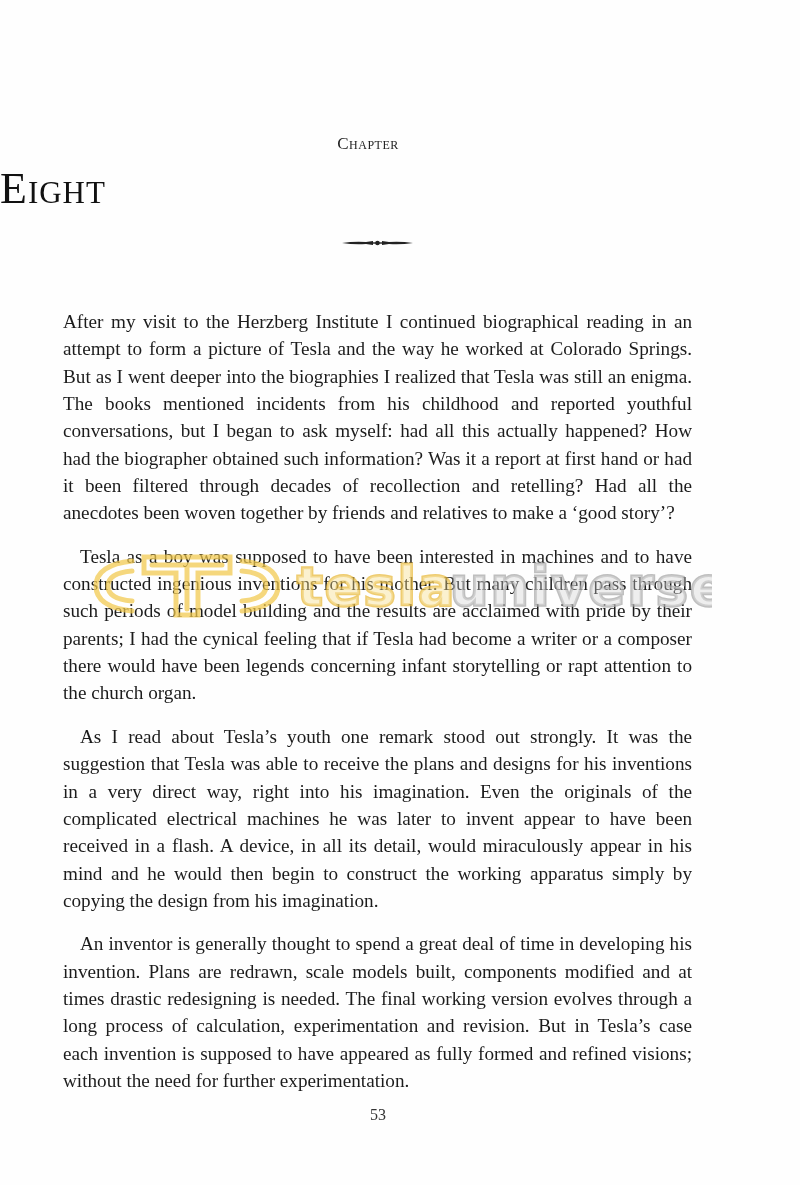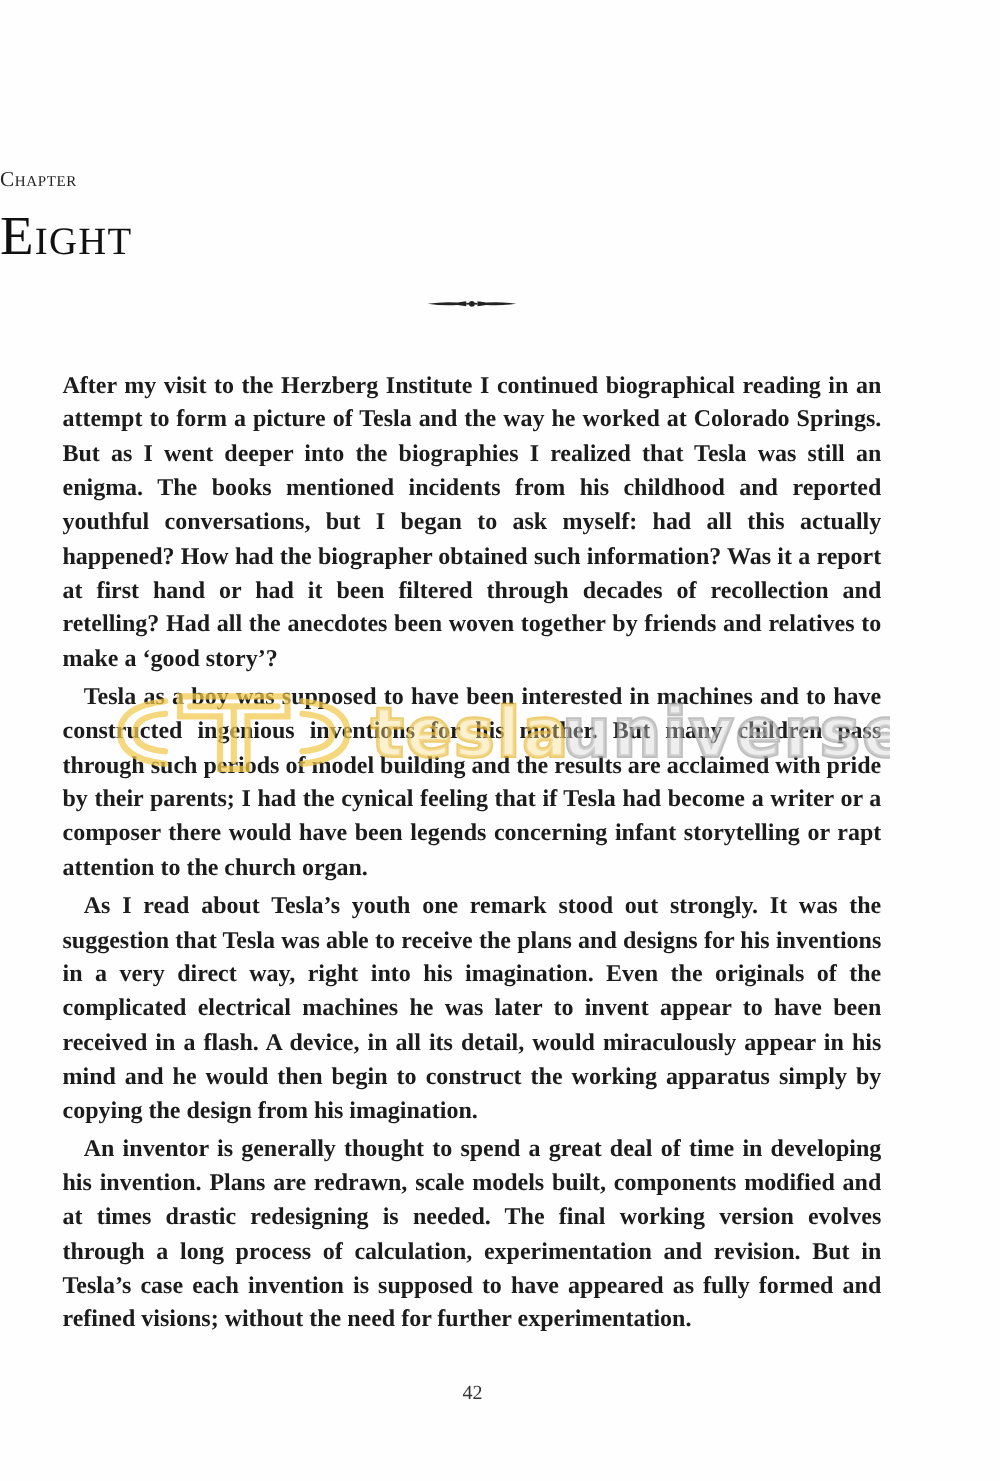--- a/index.html
+++ b/index.html
@@ -18,20 +18,21 @@
     .page {
       position: absolute;
       left: 0; top: 0;
       width: 800px; height: 1185px;
       background: #fefefe;
     }
     .chapter-label {
       position: absolute;
       top: 134px;
       left: 0; width: 736px;
+      text-align: center;
       font-size: 17px;
       letter-spacing: 0.5px;
       font-variant: small-caps;
       color: #222;
     }
     .chapter-title {
       position: absolute;
       top: 164px;
       left: 0; width: 756px;
       text-align: left;
@@ -53,23 +54,22 @@
       left: 47px;
       top: 292px;
       width: 661px;
       font-size: 19.2px;
       line-height: 27.35px;
       text-align: justify;
       hyphens: manual;
       color: #1c1c1c;
     }
     .body-text p {
-      margin: 3px;
+      margin: 16px;
       text-indent: 17px;
-      font-weight: bold;
     }
     .body-text p.first {
       text-indent: 0;
     }
     .watermark {
       position: absolute;
       left: 92px;
       top: 553px;
       width: 620px;
       height: 66px;
@@ -118,14 +118,14 @@
 
       <path d="M52 4 L 138 4 L 138 20 L 106 20 L 106 62 L 84 62 L 84 20 L 52 20 Z"></path>
       <path d="M60 12 L 130 12 M 95 14 L 95 56"></path>
     </g>
     <text x="205" y="52" font-family="DejaVu Sans, sans-serif" font-weight="bold" font-size="54" fill="none" stroke="#e9b93a" stroke-width="3" fill-opacity="0.6" letter-spacing="2">tesla</text>
     <text x="205" y="52" font-family="DejaVu Sans, sans-serif" font-weight="bold" font-size="54" fill="#f6dc86" fill-opacity="0.55" letter-spacing="2">tesla</text>
     <text x="358" y="52" font-family="DejaVu Sans, sans-serif" font-weight="bold" font-size="54" fill="none" stroke="#a8a8a8" stroke-width="3" letter-spacing="2">universe</text>
     <text x="358" y="52" font-family="DejaVu Sans, sans-serif" font-weight="bold" font-size="54" fill="#d2d2d2" fill-opacity="0.5" letter-spacing="2">universe</text>
   </svg>
 
-  <div class="page-number">42</div>
+  <div class="page-number">53</div>
 </div>
 
 </body></html>

